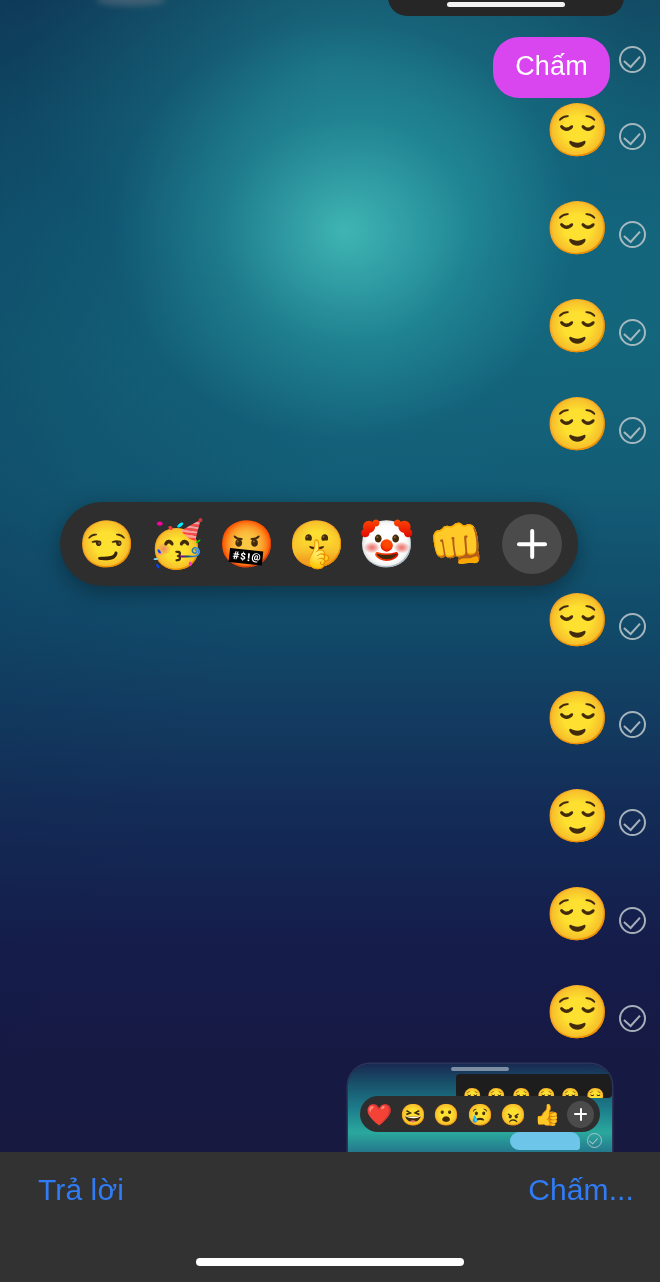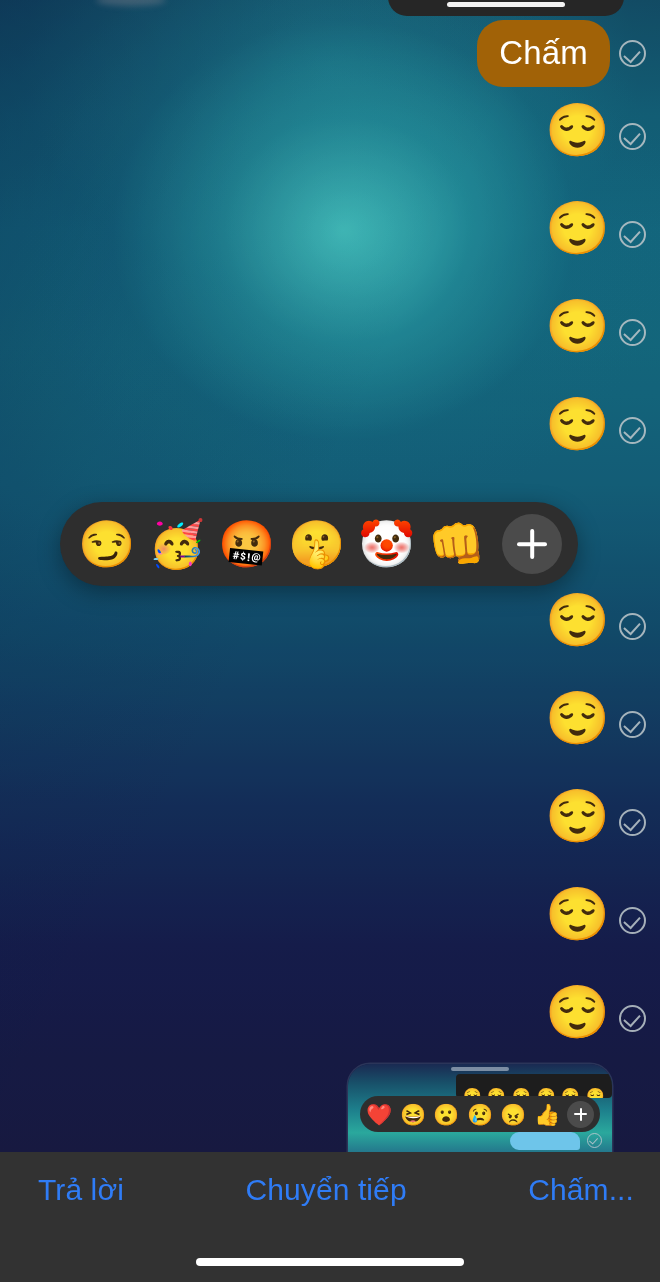--- a/index.html
+++ b/index.html
@@ -76,28 +76,29 @@
     position:absolute;
     left:0; top:20px;
     width:660px;
     display:flex;
     align-items:center;
     justify-content:flex-end;
     padding-right:14px;
     gap:9px;
   }
   .bubble-sent {
-    background:#a16207;
+    background:#d946ef;
     color:#ffffff;
-    font-size:33px;
+    font-size:27px;
     line-height:1;
     padding:16px 22px 18px 22px;
     border-radius:26px;
     letter-spacing:0.2px;
     white-space:nowrap;
+    margin-top:17px;
   }
 
   
   .check-badge {
     width:27px; height:27px;
     flex:0 0 27px;
     border-radius:50%;
     border:2.4px solid rgba(186,196,200,0.88);
     position:relative;
   }
@@ -387,19 +388,18 @@
         <div class="mini-reaction-item">👍</div>
         <div class="mini-plus"></div>
       </div>
     <div class="mini-bubble"></div>
     <div class="mini-check"></div>
   </div>
 
   <div class="action-bar">
     <div class="action-items" id="action-items">
         <div class="action-btn">Trả lời</div>
-        <div class="action-btn">Chuyển tiếp</div>
         <div class="action-btn">Chấm...</div>
       </div>
     <div class="home-indicator"></div>
   </div>
 
 </div>
 
 </body></html>

